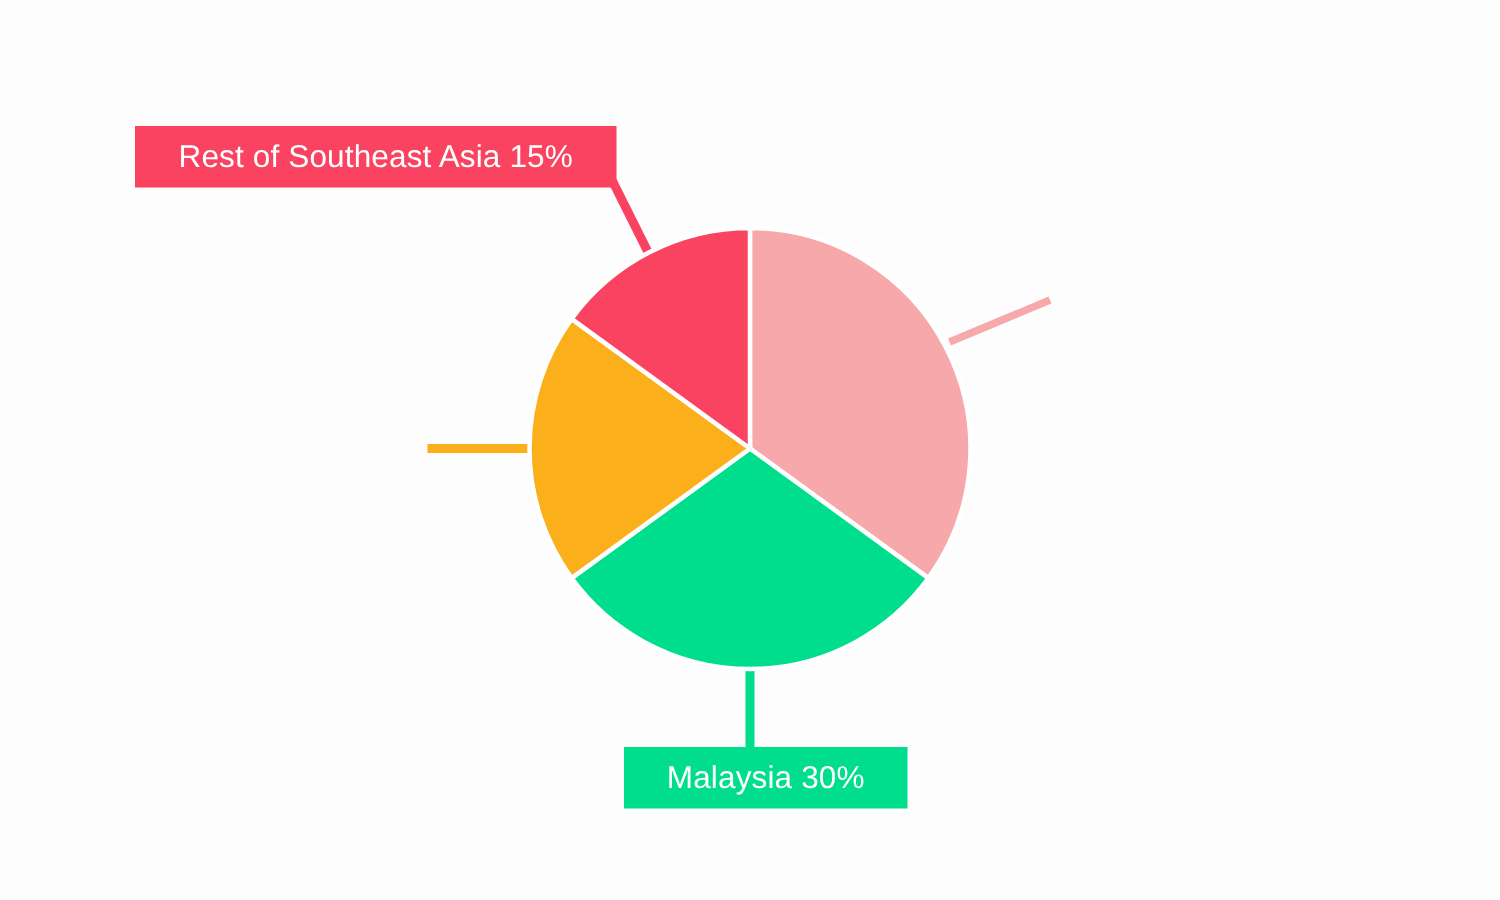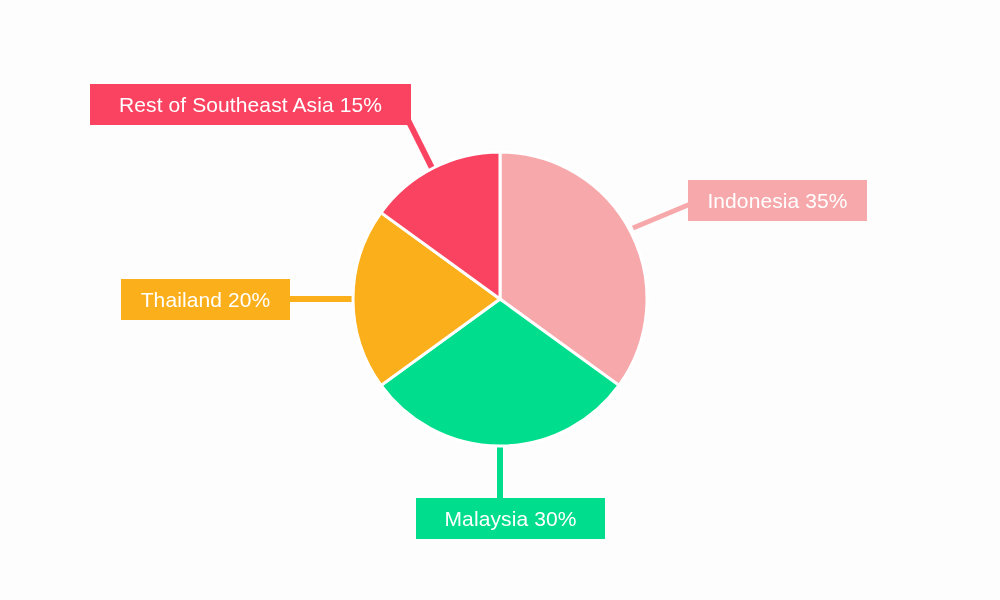--- a/index.html
+++ b/index.html
@@ -75,29 +75,23 @@
     <line x1="434" y1="172" x2="404" y2="112" stroke="#fa4361" stroke-width="6" stroke-linecap="butt"></line>
 
     <g>
         <path d="M 500 299 L 500.00 152.00 A 147 147 0 0 1 618.93 385.40 Z" fill="#f7a8ab" stroke="#ffffff" stroke-width="3"></path>
         <path d="M 500 299 L 618.93 385.40 A 147 147 0 0 1 381.07 385.40 Z" fill="#00de8d" stroke="#ffffff" stroke-width="3"></path>
         <path d="M 500 299 L 381.07 385.40 A 147 147 0 0 1 381.07 212.60 Z" fill="#fbaf1a" stroke="#ffffff" stroke-width="3"></path>
         <path d="M 500 299 L 381.07 212.60 A 147 147 0 0 1 500.00 152.00 Z" fill="#fa4361" stroke="#ffffff" stroke-width="3"></path>
       </g>
   </svg>
 
-  <div class="label-box" id="label-indonesia" style="background:#f7a8ab">
-    <span>Indonesia 35%</span>
-  </div>
 
   <div class="label-box" id="label-malaysia" style="background:#00de8d">
     <span>Malaysia 30%</span>
   </div>
 
-  <div class="label-box" id="label-thailand" style="background:#fbaf1a">
-    <span>Thailand 20%</span>
-  </div>
 
   <div class="label-box" id="label-rest" style="background:#fa4361">
     <span>Rest of Southeast Asia 15%</span>
   </div>
 
 </div>
 
 </body></html>

